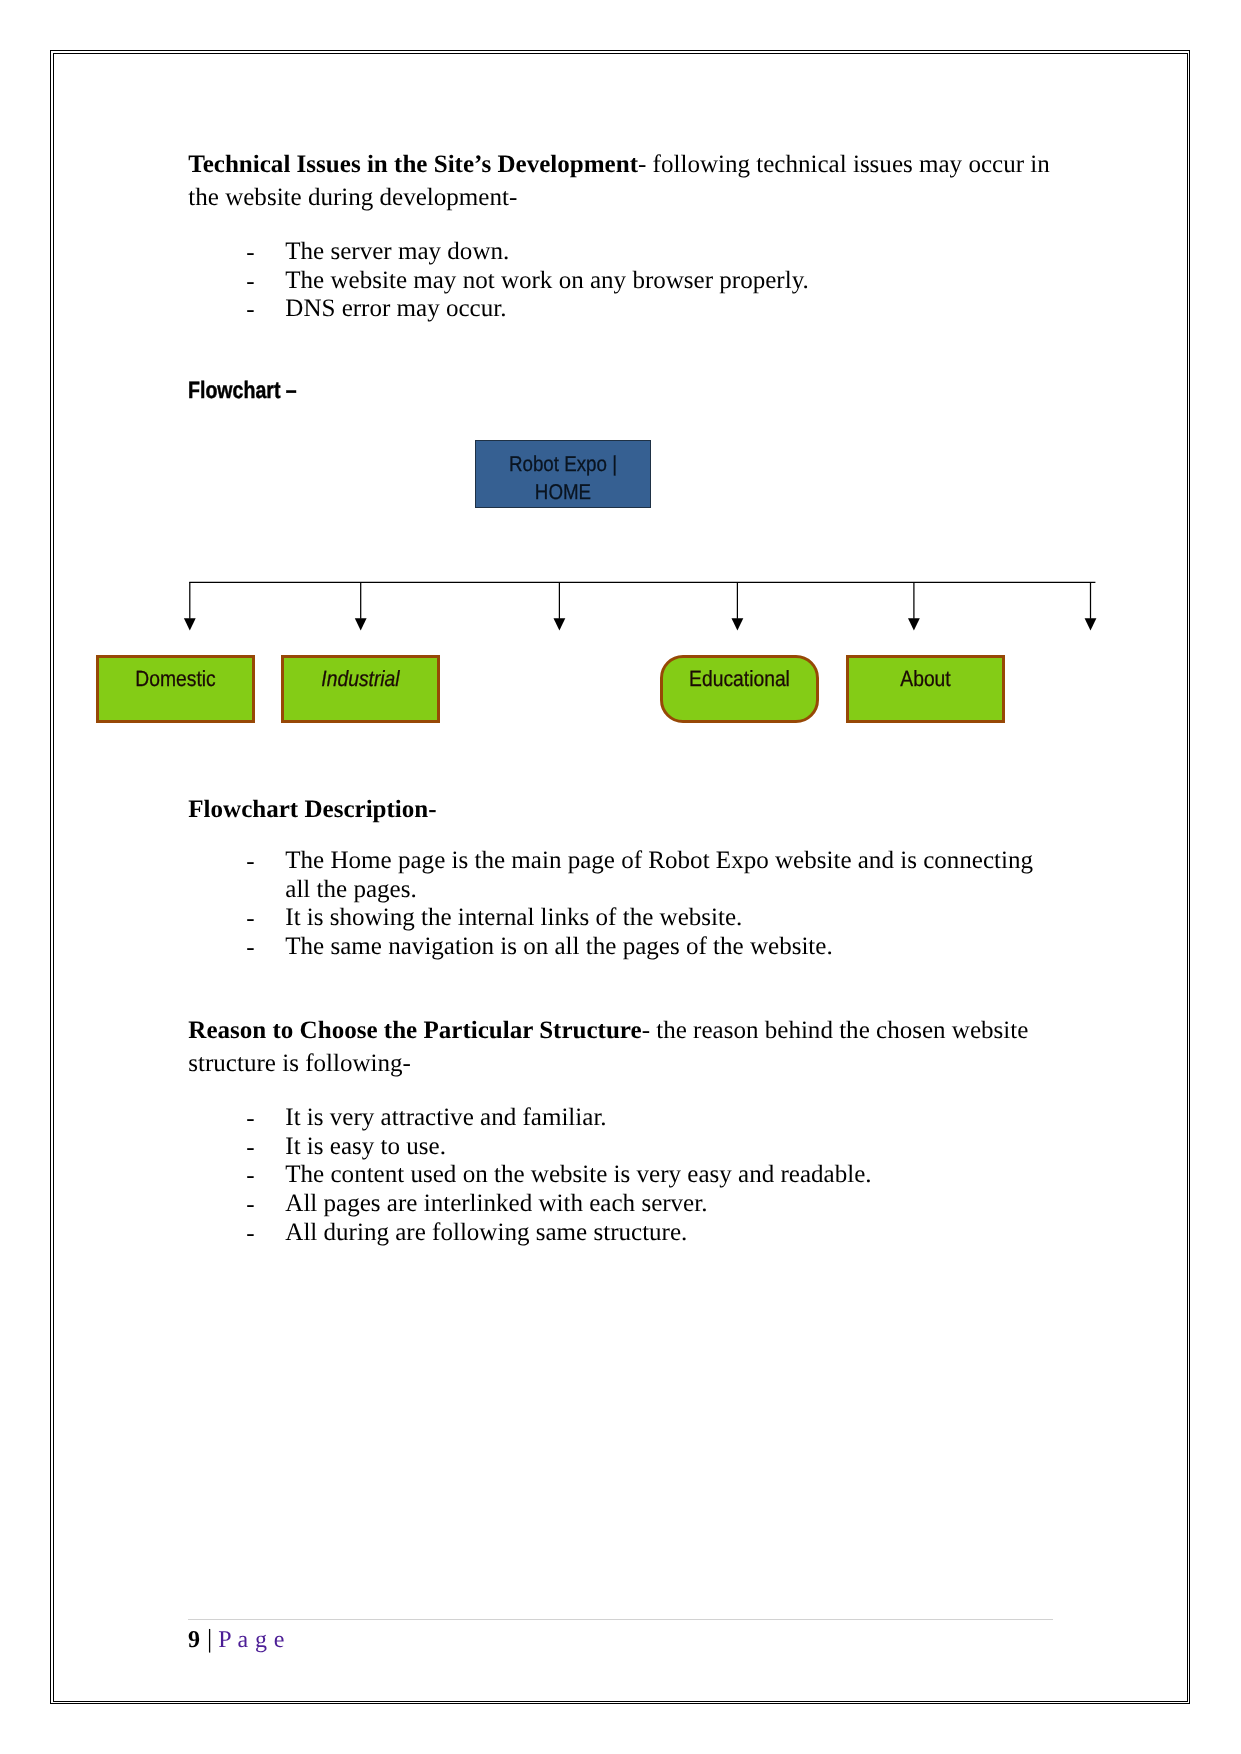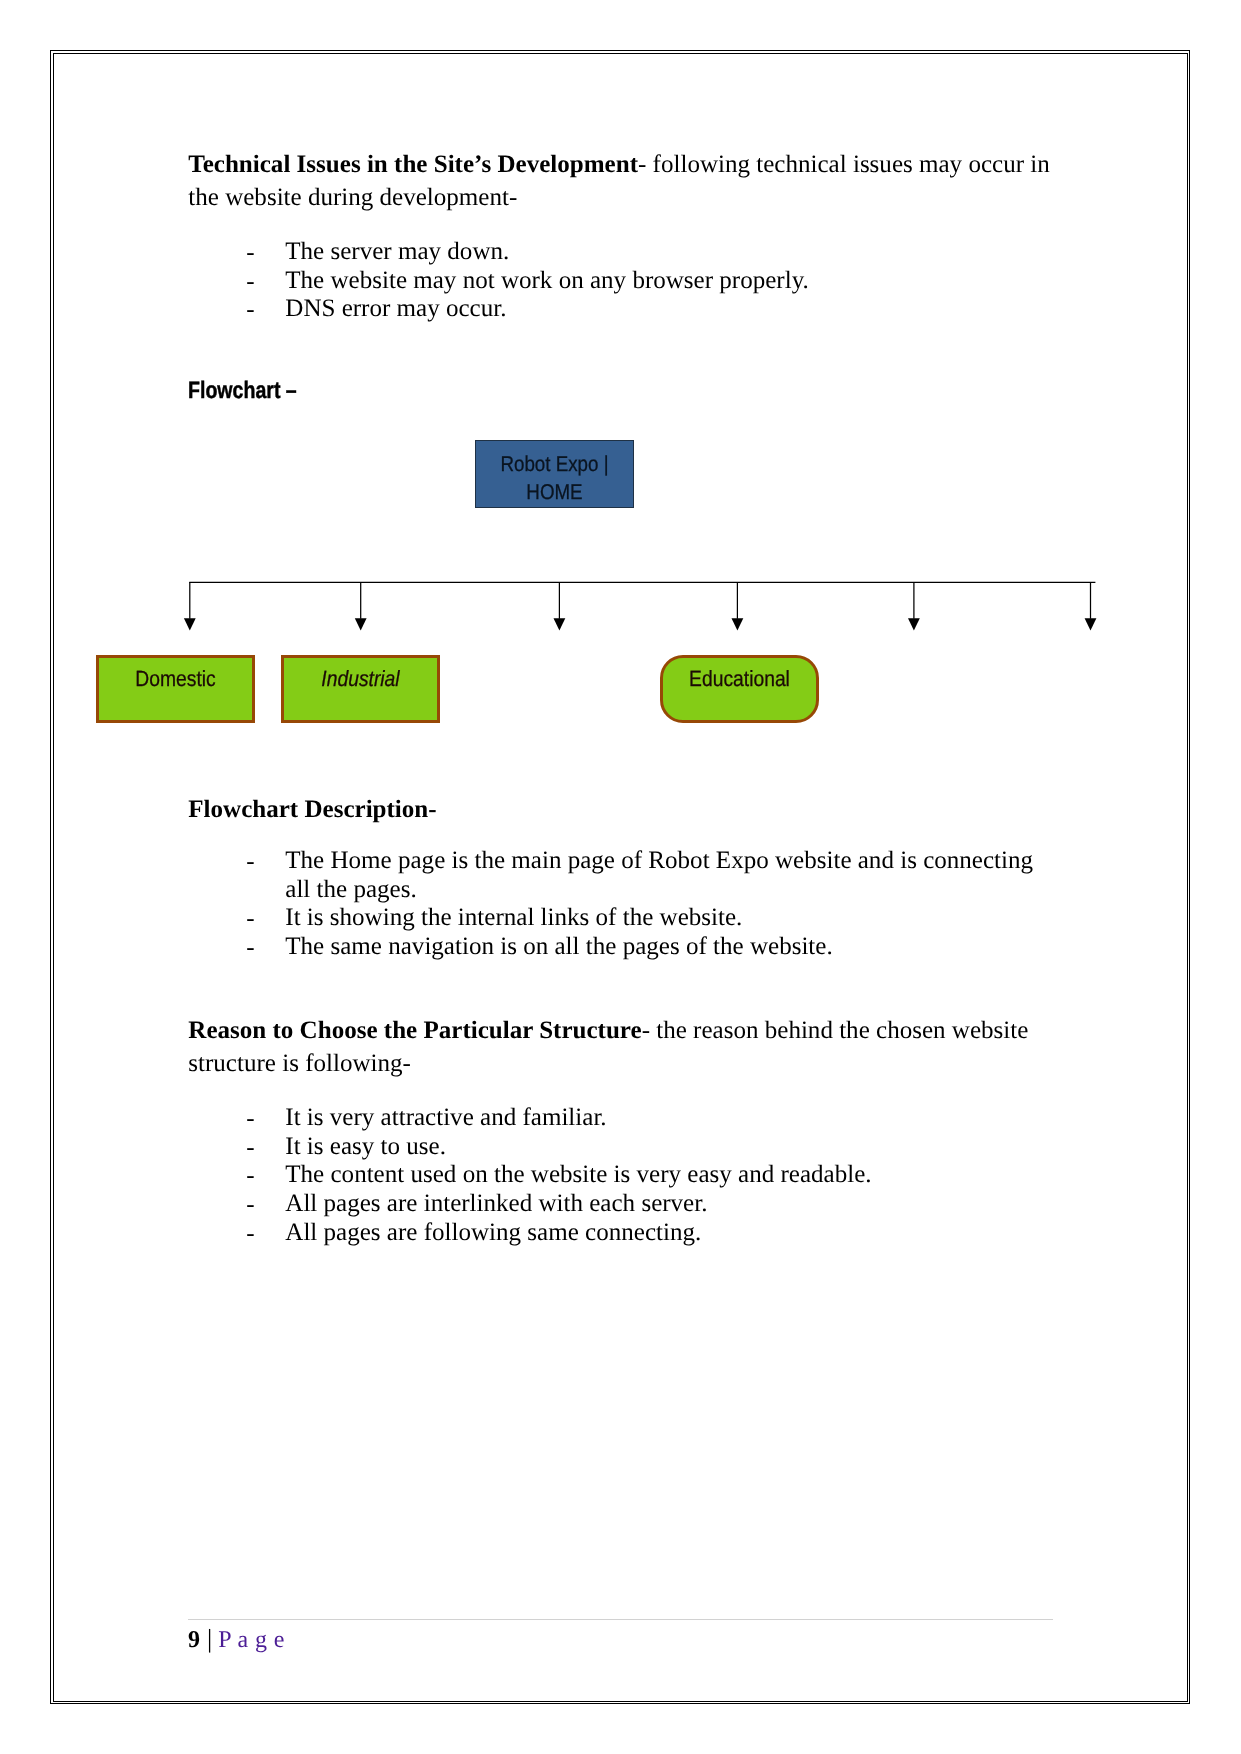--- a/index.html
+++ b/index.html
@@ -27,21 +27,21 @@
 
   
   .fc-label{left:188.4px;top:376.6px;font-family:"Liberation Sans",sans-serif;font-weight:bold;
             font-size:23.7px;line-height:28px;-webkit-text-stroke:0.45px #000;
             transform:scaleX(0.826);transform-origin:left top;}
 
   .node{position:absolute;box-sizing:border-box;text-align:center;
         font-family:"Liberation Sans",sans-serif;}
   .node .lab{display:block;transform:scaleX(0.877);-webkit-text-stroke:0.28px currentColor;}
 
-  .node-home{left:475px;top:440px;width:159px;height:68px;
+  .node-home{left:475px;top:440px;width:176px;height:68px;
         background:#366092;border:1.6px solid #1F3145;color:#0A1420;
         font-size:21.4px;line-height:28.6px;padding-top:8.6px;}
 
   .node-leaf{top:655px;width:159px;height:68px;
         background:#84cc16;border:3px solid #974806;color:#1B0A06;
         font-size:22px;line-height:26px;padding-top:8px;}
 
   svg.connectors{position:absolute;left:0;top:0;width:1241px;height:1754px;
         pointer-events:none;overflow:visible;}
 
@@ -114,20 +114,23 @@
 
   <div class="node node-leaf" style="left:96px;">
         <span class="lab">Domestic</span>
       </div>
   <div class="node node-leaf" style="left:281px;font-style:italic;">
         <span class="lab">Industrial</span>
       </div>
   <div class="node node-leaf" style="left:660px;border-radius:23px;">
         <span class="lab">Educational</span>
       </div>
+  <div class="node node-leaf" style="left:846px;">
+        <span class="lab">About</span>
+      </div>
 
   <div class="blk serif para bold" style="left:188.3px;top:794.3px;">Flowchart Description-</div>
 
   <div class="blk serif list" style="left:246.3px;top:847px;width:810px;">
     <div class="li">
           <span class="dash">-</span>
           <span class="txt">The Home page is the main page of Robot Expo website and is connecting all the pages.</span>
         </div>
     <div class="li">
           <span class="dash">-</span>
@@ -153,21 +156,21 @@
     <div class="li">
           <span class="dash">-</span>
           <span class="txt">The content used on the website is very easy and readable.</span>
         </div>
     <div class="li">
           <span class="dash">-</span>
           <span class="txt">All pages are interlinked with each server.</span>
         </div>
     <div class="li">
           <span class="dash">-</span>
-          <span class="txt">All pages are following same connecting.</span>
+          <span class="txt">All during are following same structure.</span>
         </div>
   </div>
 
   <div class="footer-rule"></div>
   <div class="footer"><span class="pgnum">9</span><span class="sep">|</span><span class="pgword">P a g e</span></div>
 
 </div>
 </div>
 
 </body></html>

